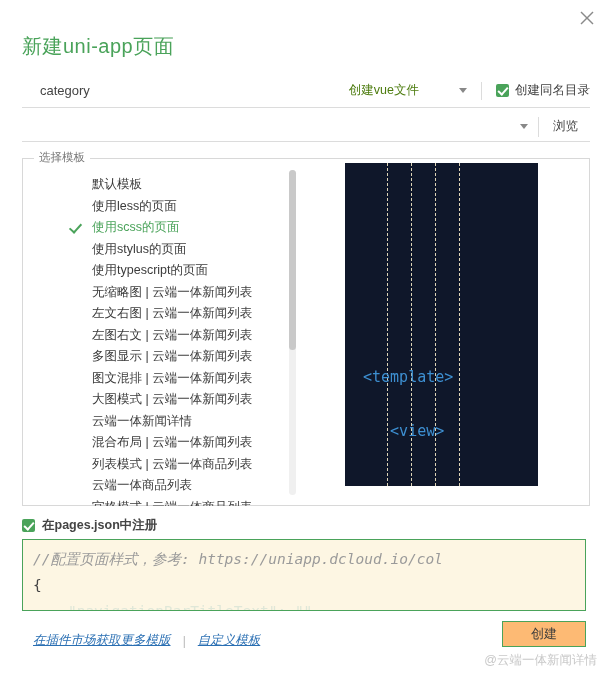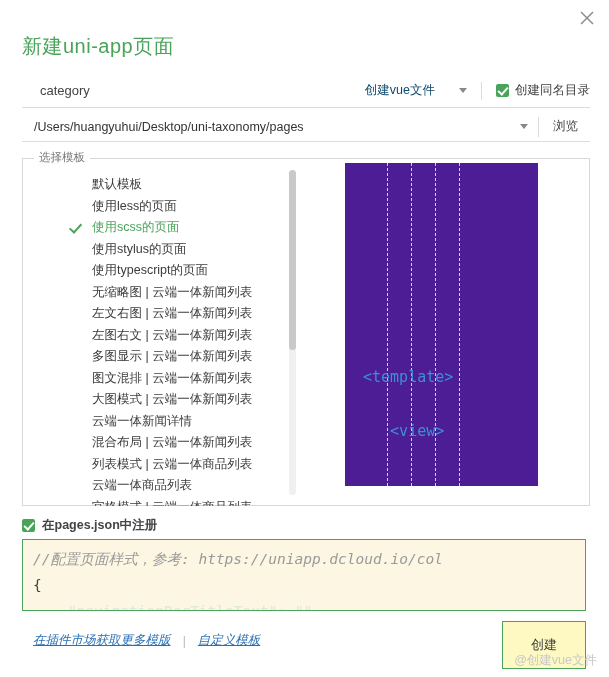--- a/index.html
+++ b/index.html
@@ -61,25 +61,25 @@
     color: #444;
     text-align: center;
   }
   .category-right {
     margin-left: auto;
     display: flex;
     align-items: center;
     gap: 6px;
   }
   .vue-select {
-    color: #0c4a6e;
-    font-size: 12.5px;
-    display: flex;
-    align-items: center;
-    gap: 24px;
+    color: #4d7c0f;
+    font-size: 12.5px;
+    display: flex;
+    align-items: center;
+    gap: 40px;
     cursor: pointer;
   }
   .caret {
     width: 0; height: 0;
     border-left: 4px solid transparent;
     border-right: 4px solid transparent;
     border-top: 5px solid #888;
   }
   .divider-v {
     width: 1px;
@@ -215,21 +215,21 @@
     border-radius: 4px;
   }
 
   
   .code-preview {
     position: absolute;
     left: 345px;
     top: 163px;
     width: 193px;
     height: 323px;
-    background: #4c1d95;
+    background: #0f172a;
     overflow: hidden;
     font-family: "DejaVu Sans Mono", monospace;
     font-size: 15px;
     line-height: 27px;
     white-space: pre;
   }
   .code-preview .guide {
     position: absolute;
     top: 0; bottom: 0;
     width: 1px;
@@ -292,23 +292,23 @@
     color: #bbb;
     margin: 0 12px;
   }
 
   
   .create-btn {
     position: absolute;
     left: 502px;
     top: 621px;
     width: 84px;
-    height: 48px;
+    height: 26px;
     border: 1px solid #4aa35a;
-    background: #fef9c3;
+    background: #fdba74;
     color: #3b3b3b;
     font-size: 13px;
     display: flex;
     align-items: center;
     justify-content: center;
     cursor: pointer;
   }
 
   
   .watermark {
@@ -338,21 +338,20 @@
       <span>创建vue文件</span>
       <span class="caret"></span>
     </span>
     <span class="divider-v"></span>
     <span class="checkbox"></span>
     <span class="chk-label">创建同名目录</span>
   </span>
 </div>
 
 <div class="path-row">
-  <span class="path-text">/Users/huangyuhui/Desktop/uni-taxonomy/pages</span>
   <span class="path-caret"></span>
   <span class="browse-sep"></span>
   <span class="browse-btn">浏览</span>
 </div>
 
 <div class="template-box"></div>
 <div class="template-legend">选择模板</div>
 
 <div class="template-list">
   <div class="tpl-item">
@@ -441,13 +440,13 @@
 <span class="json-faded">    "navigationBarTitleText": ""</span></div>
 
 <div class="footer-links">
   <a>在插件市场获取更多模版</a>
   <span class="footer-sep">|</span>
   <a>自定义模板</a>
 </div>
 
 <div class="create-btn">创建</div>
 
-<div class="watermark">@创建vue文件</div>
+<div class="watermark">@云端一体新闻详情</div>
 
 </body></html>

